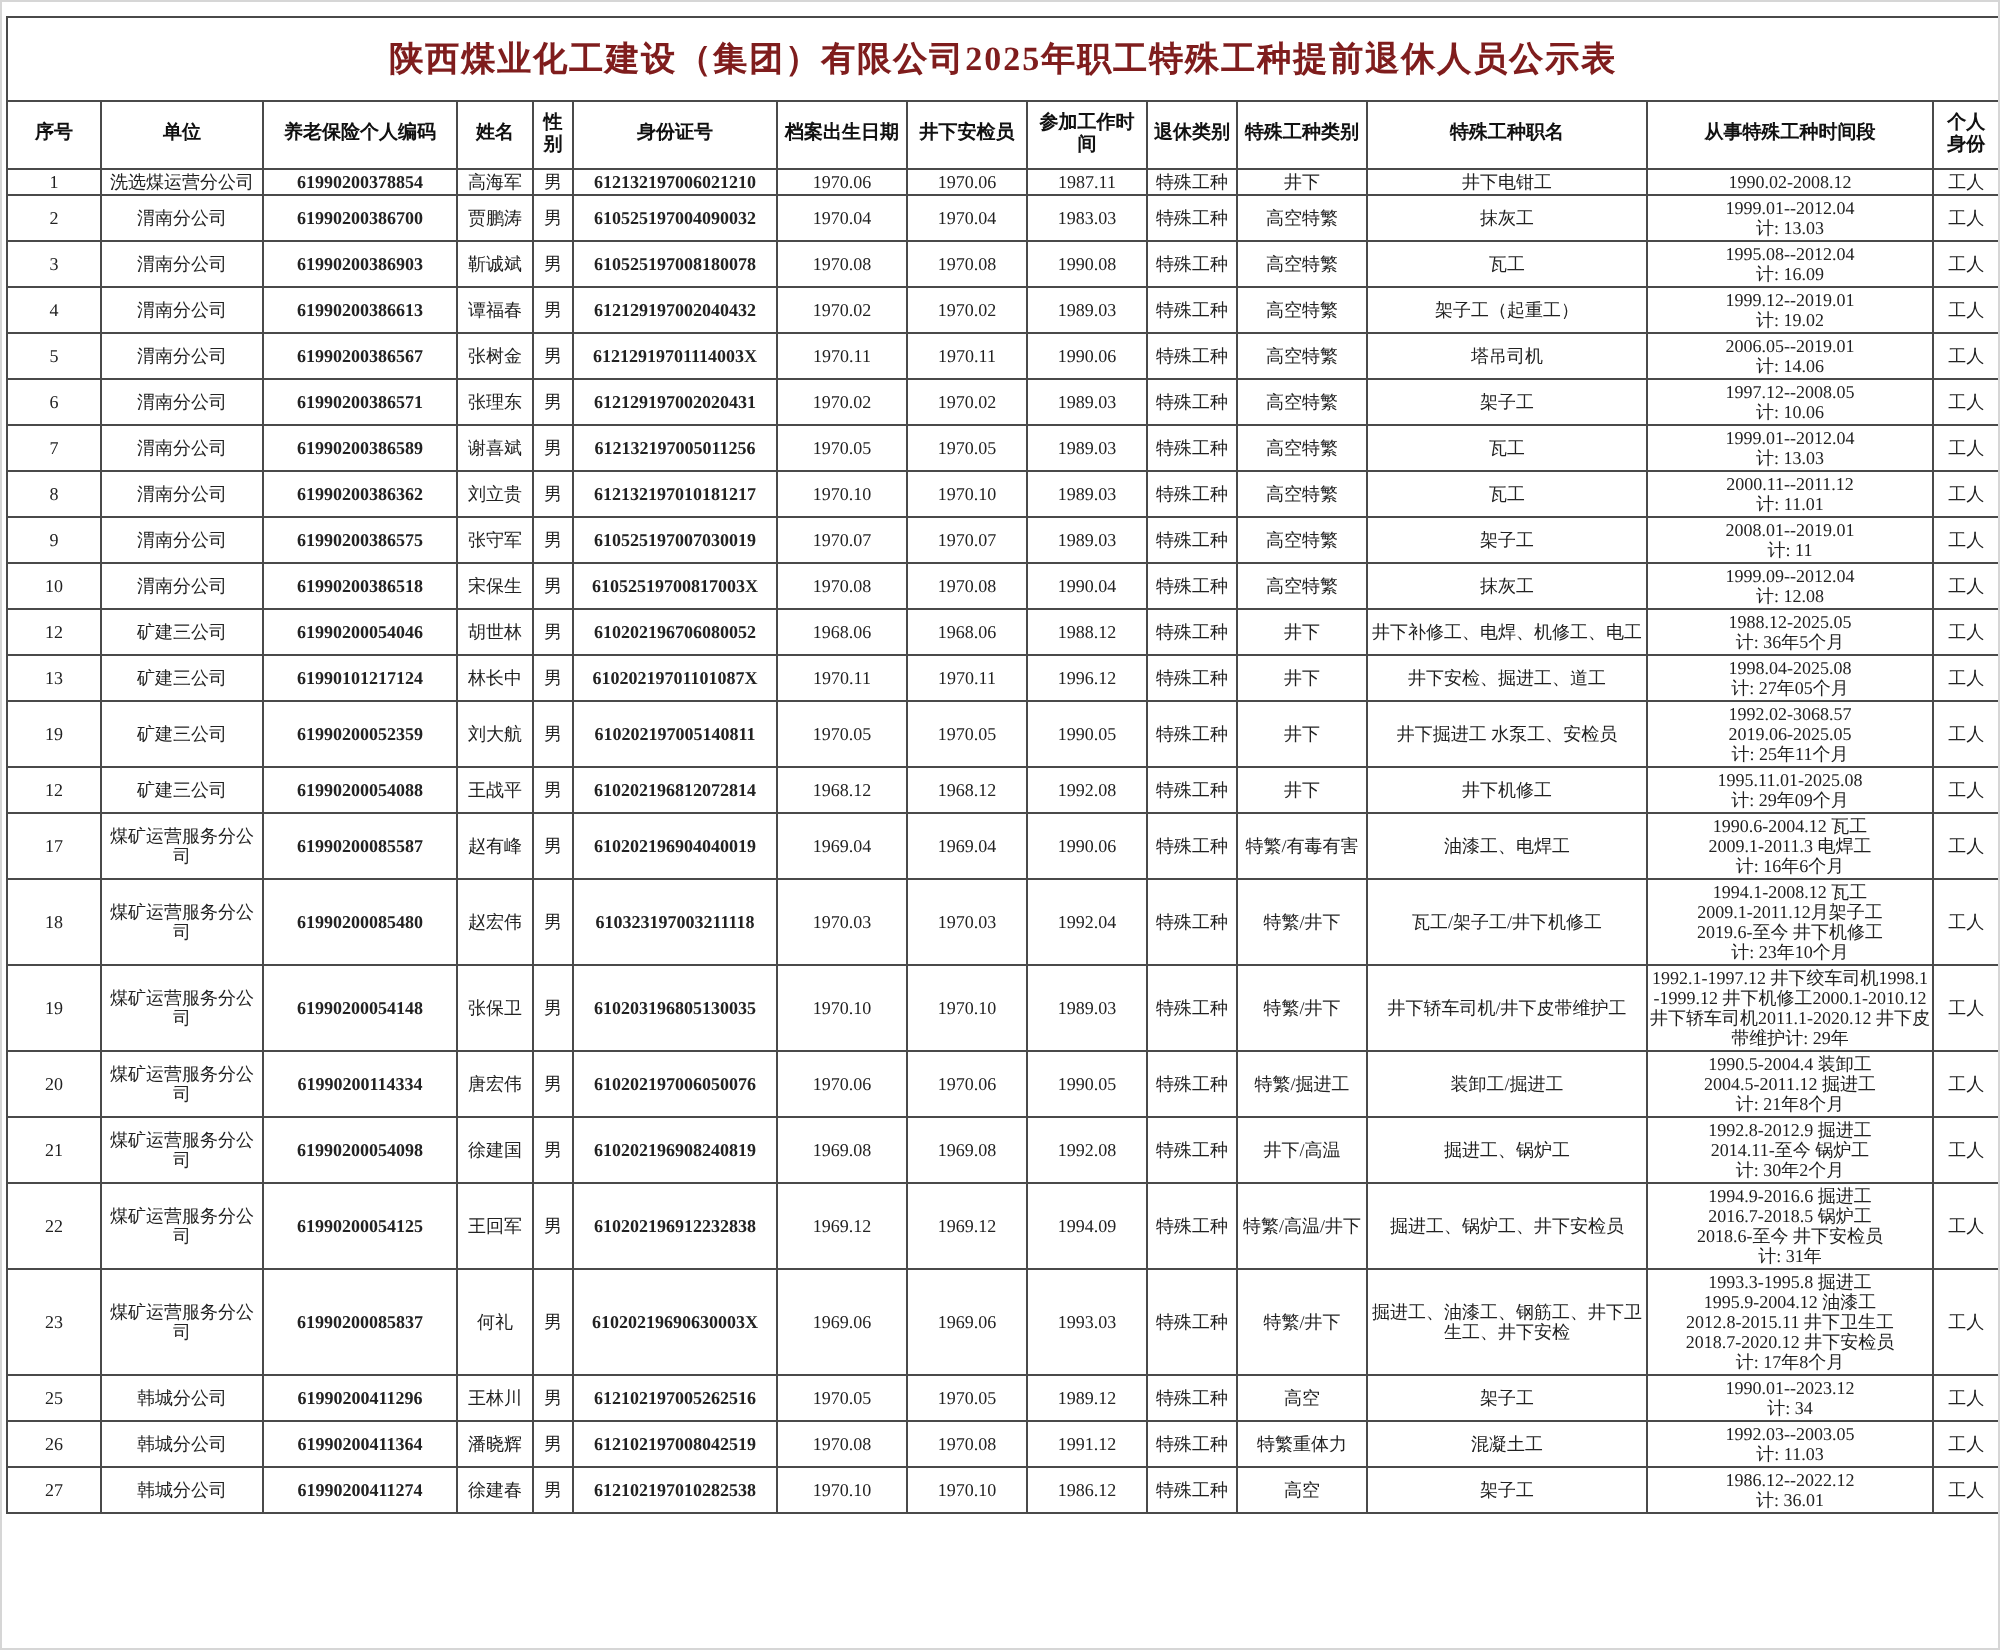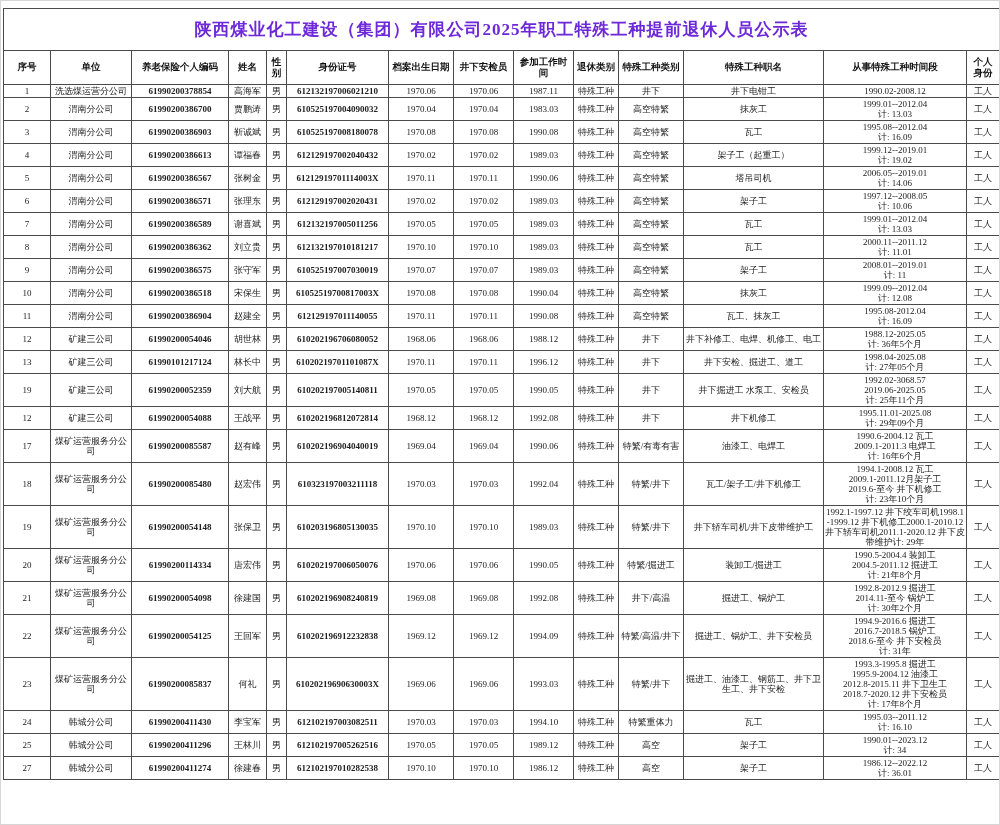--- a/index.html
+++ b/index.html
@@ -8,21 +8,21 @@
     background:#ffffff;border:1px solid #d6d6d6;
     padding:7px 2px 2px 2px;overflow:hidden;
     font-family:"Liberation Serif", serif;
   }
   table{
     width:996px;border-collapse:collapse;table-layout:fixed;
   }
   td,th{border:1px solid #4a4a4a;box-sizing:border-box;}
   .title-cell{
     font-size:17px;font-weight:bold;text-align:center;
-    height:42px;color:#6d28d9;letter-spacing:1px;
+    height:42px;color:#7f1d1d;letter-spacing:1px;
   }
   th{
     font-size:9.5px;font-weight:bold;height:34px;text-align:center;
     color:#111;padding:1px 2px;word-break:break-all;line-height:11px;
   }
   td{
     font-size:9px;line-height:10px;text-align:center;color:#222;
     padding:1px 2px;white-space:pre-line;word-break:break-all;
   }
   td.cell-id,td.cell-code{font-size:9px;letter-spacing:0;font-weight:bold;}
@@ -234,37 +234,20 @@
           <td class="cell-birth">1970.08</td>
           <td class="cell-work_start">1990.04</td>
           <td class="cell-retire_type">特殊工种</td>
           <td class="cell-category">高空特繁</td>
           <td class="cell-job">抹灰工</td>
           <td class="cell-period">1999.09--2012.04
 计: 12.08</td>
           <td class="cell-identity">工人</td>
         </tr>
         <tr>
-          <td class="cell-no">11</td>
-          <td class="cell-unit">渭南分公司</td>
-          <td class="cell-code">61990200386904</td>
-          <td class="cell-name">赵建全</td>
-          <td class="cell-sex">男</td>
-          <td class="cell-id">612129197011140055</td>
-          <td class="cell-file_birth">1970.11</td>
-          <td class="cell-birth">1970.11</td>
-          <td class="cell-work_start">1990.08</td>
-          <td class="cell-retire_type">特殊工种</td>
-          <td class="cell-category">高空特繁</td>
-          <td class="cell-job">瓦工、抹灰工</td>
-          <td class="cell-period">1995.08-2012.04
-计: 16.09</td>
-          <td class="cell-identity">工人</td>
-        </tr>
-        <tr>
           <td class="cell-no">12</td>
           <td class="cell-unit">矿建三公司</td>
           <td class="cell-code">61990200054046</td>
           <td class="cell-name">胡世林</td>
           <td class="cell-sex">男</td>
           <td class="cell-id">610202196706080052</td>
           <td class="cell-file_birth">1968.06</td>
           <td class="cell-birth">1968.06</td>
           <td class="cell-work_start">1988.12</td>
           <td class="cell-retire_type">特殊工种</td>
@@ -448,51 +431,51 @@
           <td class="cell-category">特繁/井下</td>
           <td class="cell-job">掘进工、油漆工、钢筋工、井下卫生工、井下安检</td>
           <td class="cell-period">1993.3-1995.8  掘进工
 1995.9-2004.12  油漆工
 2012.8-2015.11 井下卫生工
 2018.7-2020.12 井下安检员
 计: 17年8个月</td>
           <td class="cell-identity">工人</td>
         </tr>
         <tr>
-          <td class="cell-no">24</td>
-          <td class="cell-unit">韩城分公司</td>
-          <td class="cell-code">61990200411430</td>
-          <td class="cell-name">李宝军</td>
-          <td class="cell-sex">男</td>
-          <td class="cell-id">612102197003082511</td>
-          <td class="cell-file_birth">1970.03</td>
-          <td class="cell-birth">1970.03</td>
-          <td class="cell-work_start">1994.10</td>
-          <td class="cell-retire_type">特殊工种</td>
-          <td class="cell-category">特繁重体力</td>
-          <td class="cell-job">瓦工</td>
-          <td class="cell-period">1995.03--2011.12
-计: 16.10</td>
-          <td class="cell-identity">工人</td>
-        </tr>
-        <tr>
           <td class="cell-no">25</td>
           <td class="cell-unit">韩城分公司</td>
           <td class="cell-code">61990200411296</td>
           <td class="cell-name">王林川</td>
           <td class="cell-sex">男</td>
           <td class="cell-id">612102197005262516</td>
           <td class="cell-file_birth">1970.05</td>
           <td class="cell-birth">1970.05</td>
           <td class="cell-work_start">1989.12</td>
           <td class="cell-retire_type">特殊工种</td>
           <td class="cell-category">高空</td>
           <td class="cell-job">架子工</td>
           <td class="cell-period">1990.01--2023.12
 计: 34</td>
+          <td class="cell-identity">工人</td>
+        </tr>
+        <tr>
+          <td class="cell-no">26</td>
+          <td class="cell-unit">韩城分公司</td>
+          <td class="cell-code">61990200411364</td>
+          <td class="cell-name">潘晓辉</td>
+          <td class="cell-sex">男</td>
+          <td class="cell-id">612102197008042519</td>
+          <td class="cell-file_birth">1970.08</td>
+          <td class="cell-birth">1970.08</td>
+          <td class="cell-work_start">1991.12</td>
+          <td class="cell-retire_type">特殊工种</td>
+          <td class="cell-category">特繁重体力</td>
+          <td class="cell-job">混凝土工</td>
+          <td class="cell-period">1992.03--2003.05
+计: 11.03</td>
           <td class="cell-identity">工人</td>
         </tr>
         <tr>
           <td class="cell-no">27</td>
           <td class="cell-unit">韩城分公司</td>
           <td class="cell-code">61990200411274</td>
           <td class="cell-name">徐建春</td>
           <td class="cell-sex">男</td>
           <td class="cell-id">612102197010282538</td>
           <td class="cell-file_birth">1970.10</td>

